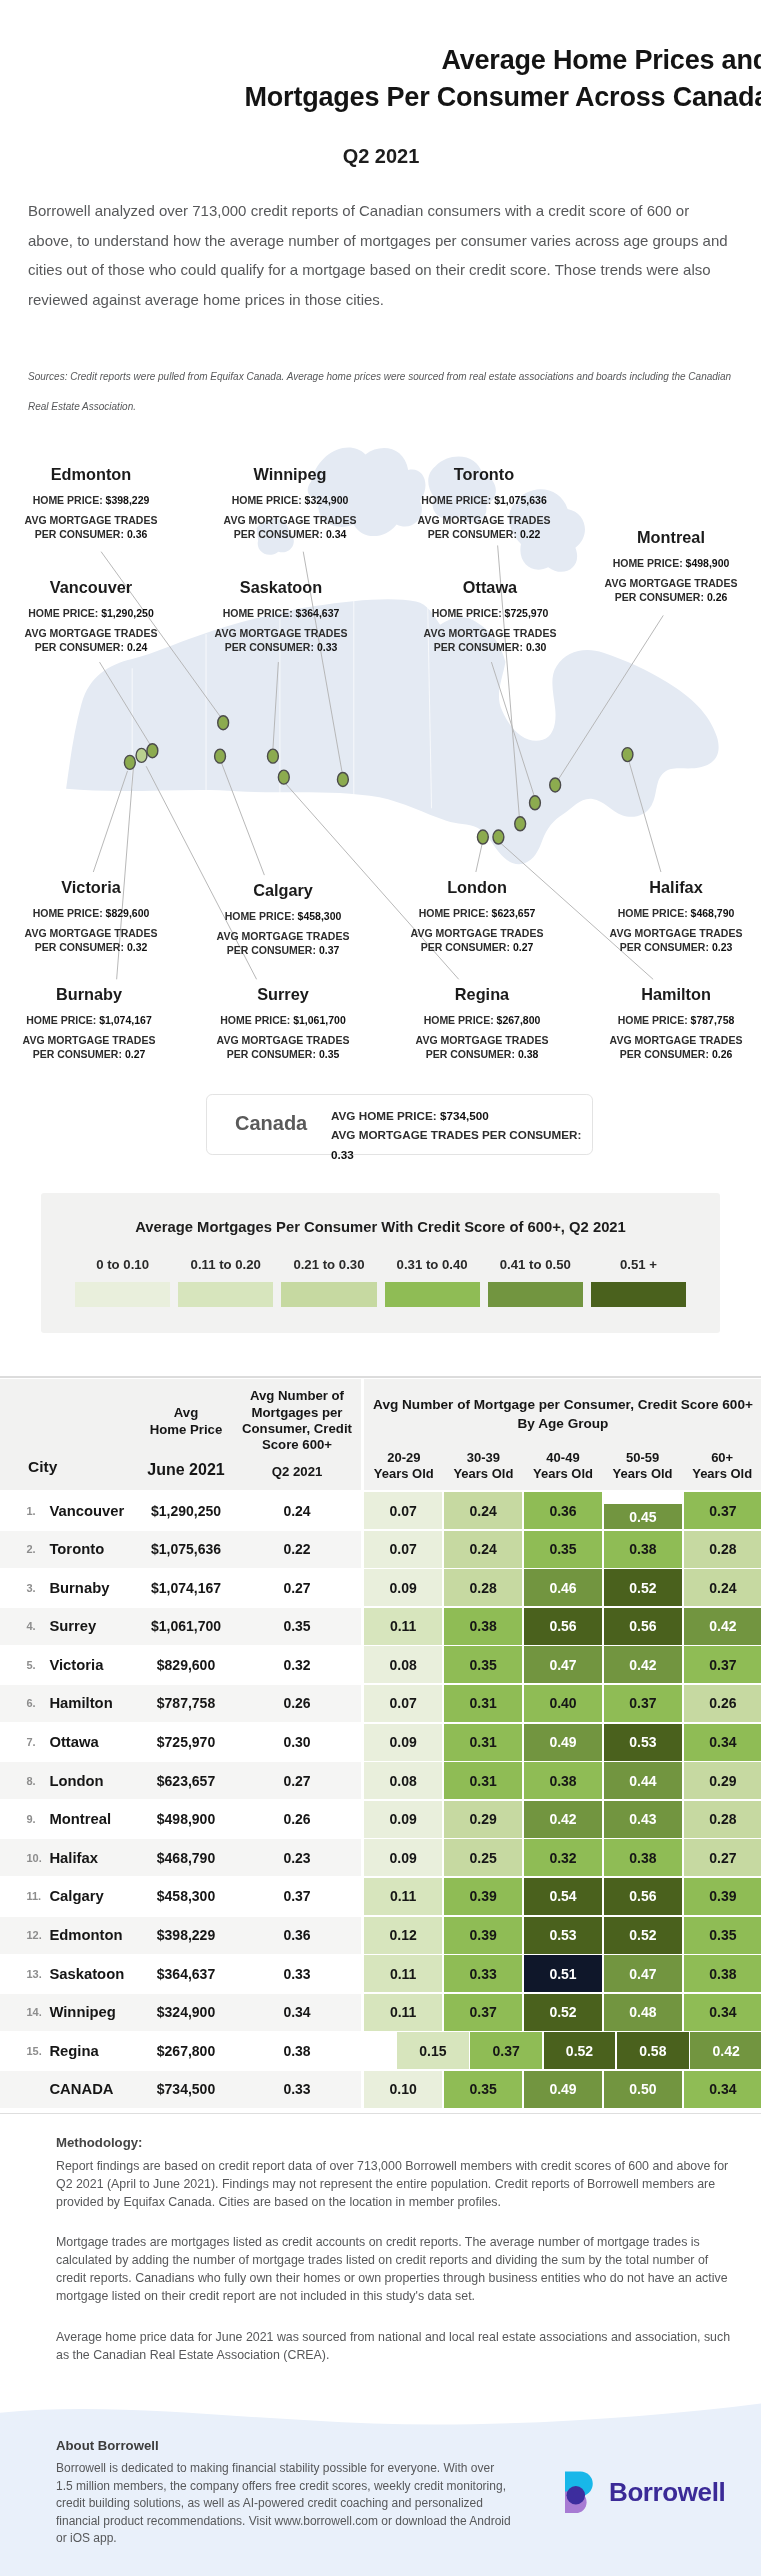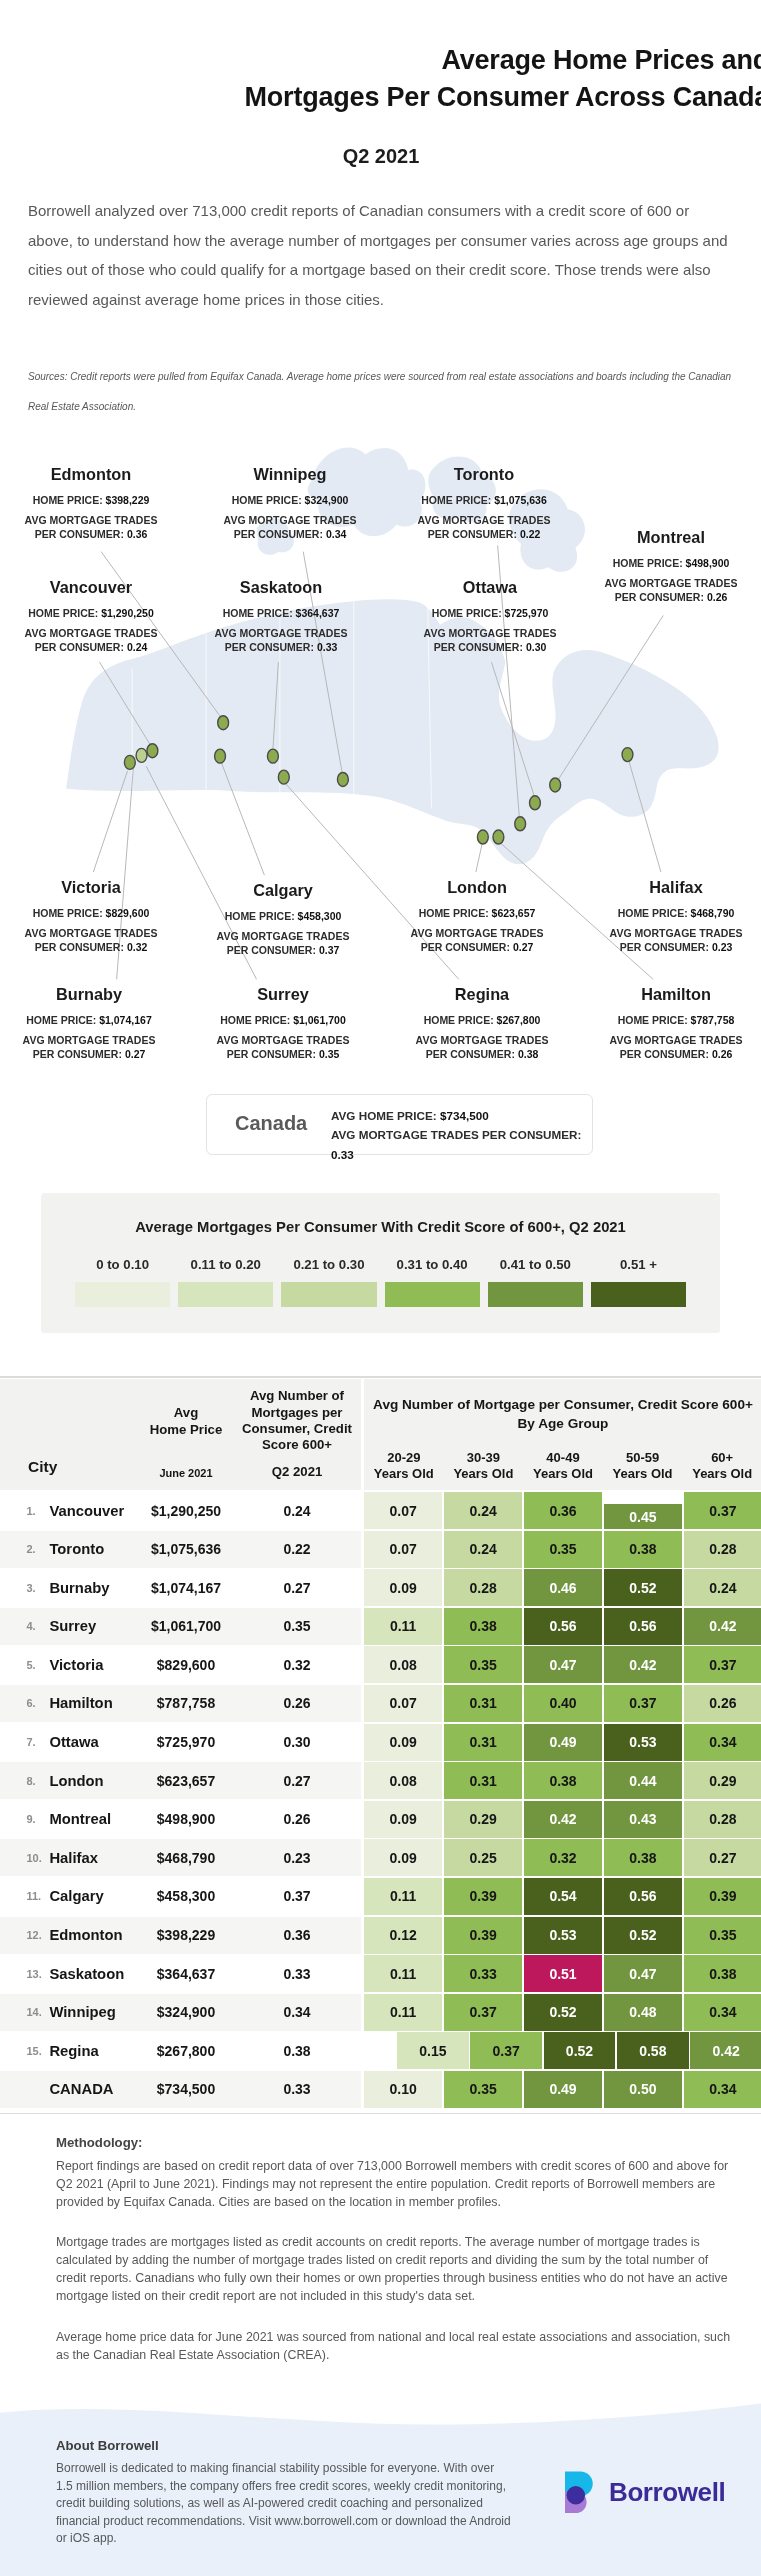--- a/index.html
+++ b/index.html
@@ -40,21 +40,21 @@
   .table-topline{position:absolute;left:0;top:1376px;width:762px;height:1.6px;background:#dcdcdc;}
   .thead{position:absolute;left:0;top:1379px;width:762px;height:111px;}
   .thead-left{position:absolute;left:0;top:0;width:361px;height:111px;background:#f2f2f1;}
   .thead-right{position:absolute;left:364px;top:0;width:398px;height:111px;background:#f2f2f1;}
   .th-city{position:absolute;left:28px;bottom:14px;font-size:15.5px;font-weight:800;color:#161616;}
   .th-price{position:absolute;left:124px;top:26.4px;width:124px;text-align:center;
     font-size:13.2px;font-weight:700;line-height:16.3px;color:#161616;}
   .th-q2{position:absolute;left:238px;top:9.3px;width:118px;text-align:center;
     font-size:13.2px;font-weight:700;line-height:16.3px;color:#161616;}
   .th-sub-price{position:absolute;left:124px;bottom:11px;width:124px;text-align:center;
-    font-size:11px;font-weight:600;color:#161616;}
+    font-size:16px;font-weight:600;color:#161616;}
   .th-sub-q2{position:absolute;left:238px;bottom:11px;width:118px;text-align:center;
     font-size:13.2px;font-weight:600;color:#161616;}
   .th-group{position:absolute;left:0;top:17px;width:398px;text-align:center;
     font-size:13.6px;font-weight:800;line-height:18.6px;color:#161616;}
   .age-headers{position:absolute;left:0;bottom:7.8px;width:398px;display:flex;}
   .age-h{flex:1;text-align:center;font-size:13px;font-weight:600;line-height:16.3px;color:#161616;}
   .tbody{position:absolute;left:0;top:1492px;width:762px;}
   .trow{position:relative;height:37px;margin-bottom:1.6px;}
   .trow-left{position:absolute;left:0;top:0;width:361px;height:37px;display:flex;align-items:center;background:#fff;}
   .trow-left.alt{background:#f5f5f4;}
@@ -501,21 +501,21 @@
       <div class="trow">
         <div class="trow-left">
           <span class="num">13.</span>
           <span class="cityname">Saskatoon</span>
           <div class="priceval">$364,637</div>
           <div class="q2val">0.33</div>
         </div>
         <div class="trow-right">
           <div class="agecell" style="background: rgb(215, 229, 189);">0.11</div>
           <div class="agecell" style="background: rgb(143, 188, 85);">0.33</div>
-          <div class="agecell light" style="background: #be185d;">0.51</div>
+          <div class="agecell light" style="background: #0f172a;">0.51</div>
           <div class="agecell light" style="background: rgb(114, 149, 64);">0.47</div>
           <div class="agecell" style="background: rgb(143, 188, 85);">0.38</div>
         </div>
       </div>
       <div class="trow">
         <div class="trow-left alt">
           <span class="num">14.</span>
           <span class="cityname">Winnipeg</span>
           <div class="priceval">$324,900</div>
           <div class="q2val">0.34</div>

